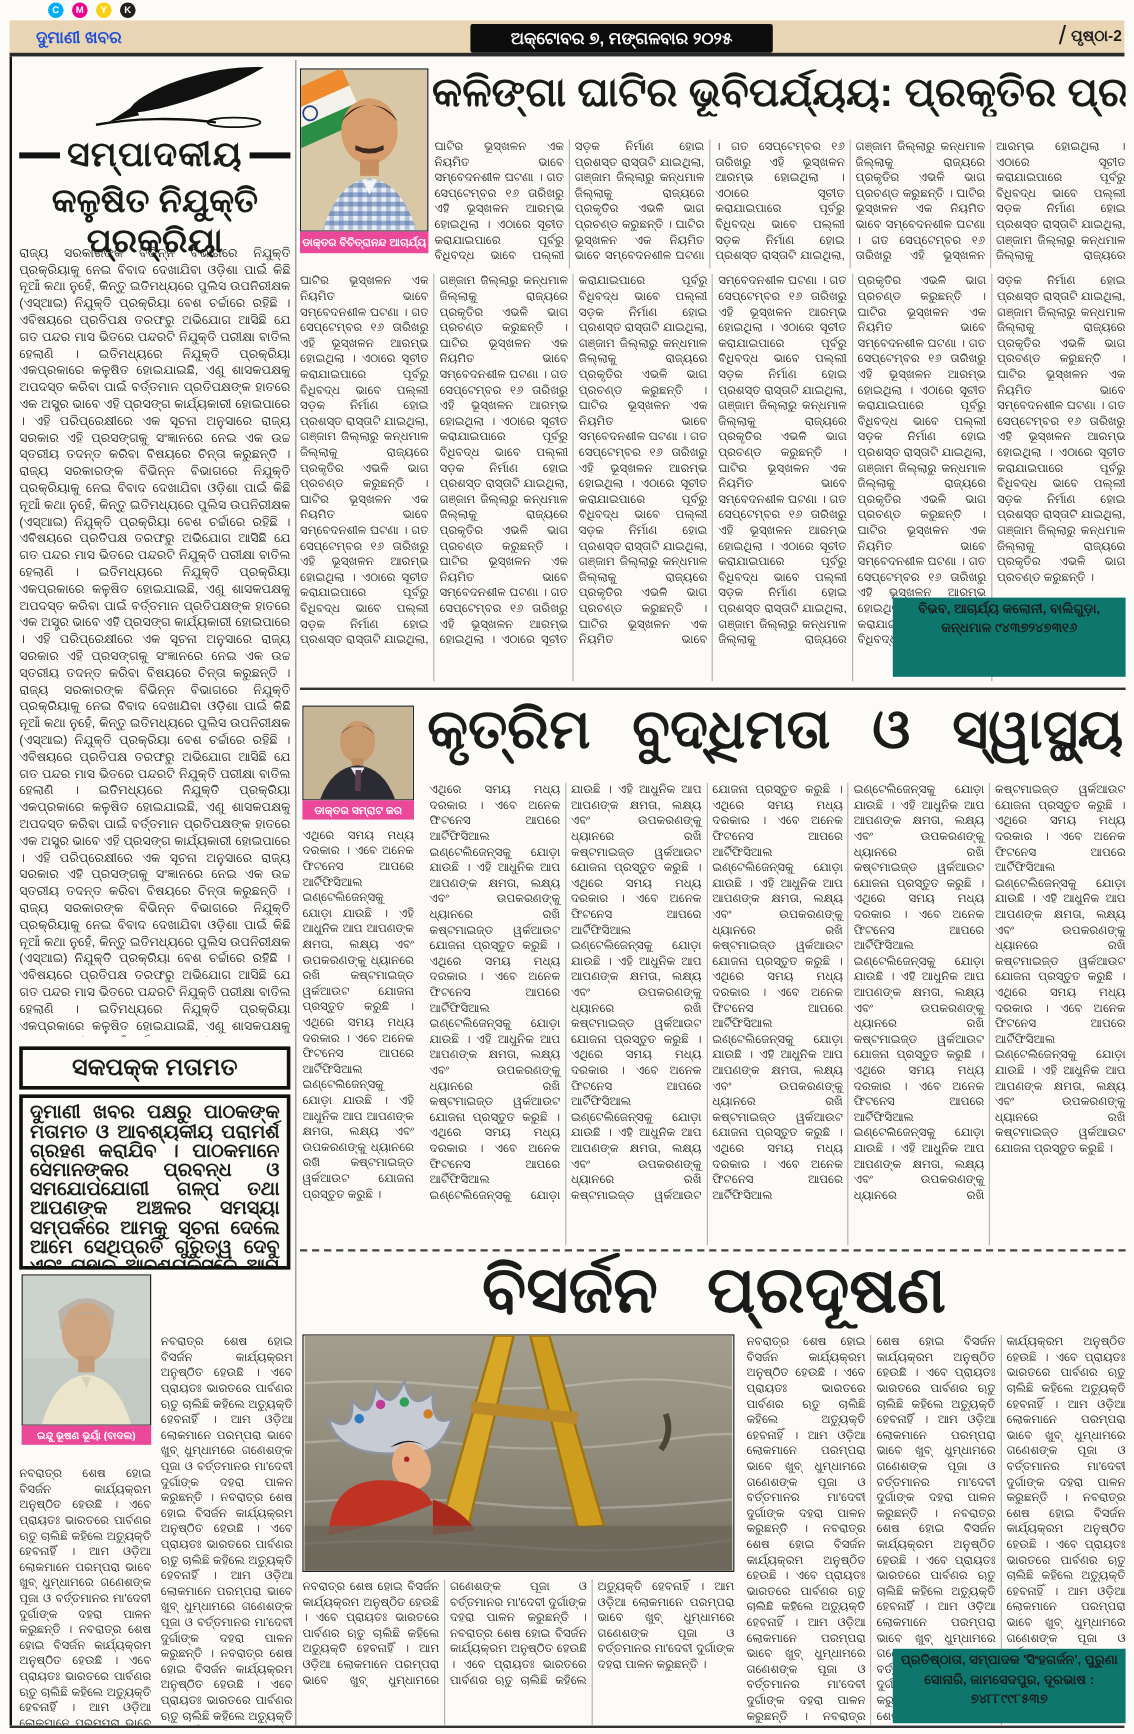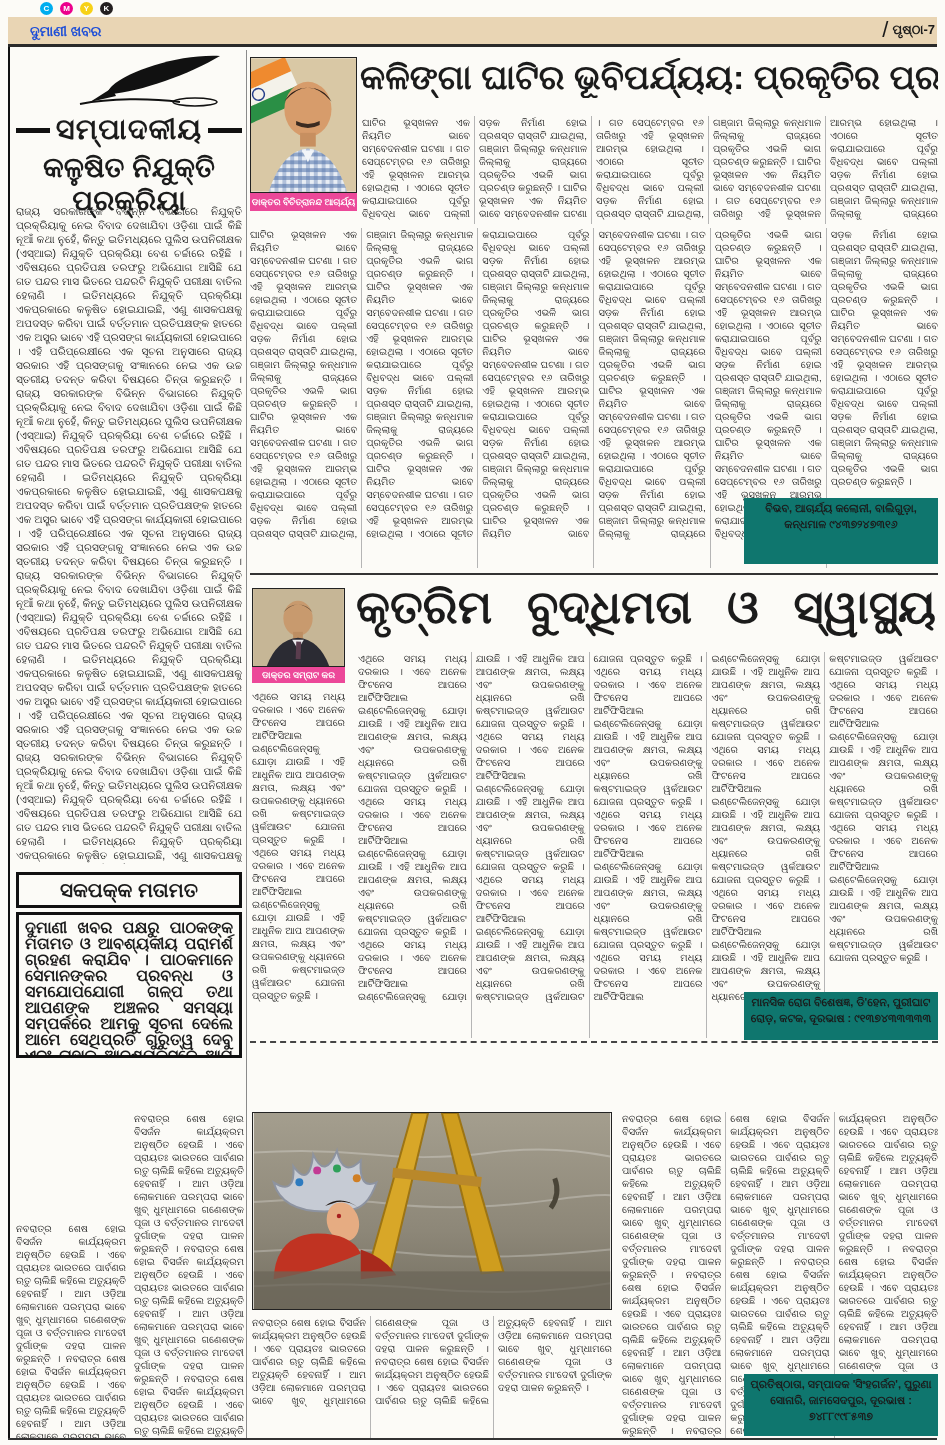--- a/index.html
+++ b/index.html
@@ -59,23 +59,24 @@
 
   <div class="abs cmyk">
     <div class="dot" style="background:#00aeef">C</div>
     <div class="dot" style="background:#ec008c">M</div>
     <div class="dot" style="background:#f7d117">Y</div>
     <div class="dot" style="background:#231f20">K</div>
   </div>
 
   <div class="abs strip"></div>
   <div class="abs masthead">ଦୁମାଣୀ ଖବର</div>
+  <div class="abs datebox">ଅକ୍ଟୋବର ୭, ମଙ୍ଗଳବାର ୨୦୨୫</div>
   <div class="abs pageno">
     <span class="slash">/</span>
-    <span>ପୃଷ୍ଠା-7</span>
+    <span>ପୃଷ୍ଠା-2</span>
   </div>
 
   <div class="abs vrule" style="left:8px;top:47px;height:1391px;"></div>
   <div class="abs hrule" style="left:8px;top:1438px;width:929px;"></div>
   <div class="abs vruleThin" style="left:246px;top:50px;height:1388px;"></div>
 
   <div class="abs quill">
     <svg width="170" height="58" viewBox="0 0 170 58">
       <path d="M160 4 C120 2 70 18 52 34 C48 38 46 42 50 42 C80 40 130 22 160 4 Z" fill="#111"></path>
       <path d="M52 36 L30 50 L56 44 Z" fill="#111"></path>
@@ -94,20 +95,33 @@
   <div class="abs opTitleBox">ସକପକ୍କ ମତାମତ</div>
   <div class="abs opBody">
     <div class="opPara">ଦୁମାଣୀ ଖବର ପକ୍ଷରୁ ପାଠକଙ୍କ ମତାମତ ଓ ଆବଶ୍ୟକୀୟ ପରାମର୍ଶ ଗ୍ରହଣ କରାଯିବ । ପାଠକମାନେ ସେମାନଙ୍କର ପ୍ରବନ୍ଧ ଓ ସମଯୋପଯୋଗୀ ଗଳ୍ପ ତଥା ଆପଣଙ୍କ ଅଞ୍ଚଳର ସମସ୍ୟା ସମ୍ପର୍କରେ ଆମକୁ ସୂଚନା ଦେଲେ ଆମେ ସେଥିପ୍ରତି ଗୁରୁତ୍ୱ ଦେବୁ ଏବଂ ତାହାକୁ ଆବଶ୍ୟକସ୍ଥଳେ ଆମ ସମ୍ବାଦପତ୍ରରେ ପ୍ରକାଶ କରିବୁ ।</div>
     <div class="contact">
       <span>Mob/ whatsapp :</span>
       <span>9090962011</span>
     </div>
 
   </div>
 
+  <div class="abs" style="left:18px;top:1062px;width:108px;">
+    <svg class="photoFrame" width="108" height="126" viewBox="0 0 108 126">
+      <rect width="108" height="126" fill="#ccd3cd"></rect>
+      <rect y="70" width="108" height="56" fill="#c3cac4"></rect>
+      <path d="M30 30 Q54 8 78 30 L76 46 Q54 34 32 46 Z" fill="#b9b3a9"></path>
+      <ellipse cx="54" cy="48" rx="21" ry="25" fill="#cda581"></ellipse>
+      <path d="M33 42 Q54 20 75 42 Q66 32 54 32 Q42 32 33 42Z" fill="#b0aaa0"></path>
+      <rect x="47" y="68" width="14" height="14" fill="#c59c79"></rect>
+      <path d="M16 126 Q28 86 54 84 Q80 86 92 126 Z" fill="#ece5cc"></path>
+      <path d="M50 86 L54 96 L58 86 Z" fill="#d8d2ba"></path>
+    </svg>
+    <div class="caption" style="width:108px;height:16px;font-size:8.5px;">ଇନ୍ଦୁ ଭୂଷଣ ଭୂୟାଁ (ବାଦଲ)</div>
+  </div>
   <div class="abs bodytext small" style="left:134px;top:1112px;width:110px;height:326px;">ନବରାତ୍ର ଶେଷ ହୋଇ ବିସର୍ଜନ କାର୍ଯ୍ୟକ୍ରମ ଅନୁଷ୍ଠିତ ହେଉଛି । ଏବେ ପ୍ରାୟତଃ ଭାରତରେ ପାର୍ବଣର ଋତୁ ଚାଲିଛି କହିଲେ ଅତ୍ୟୁକ୍ତି ହେବନାହିଁ । ଆମ ଓଡ଼ିଆ ଲୋକମାନେ ପରମ୍ପରା ଭାବେ ଖୁବ୍ ଧୁମ୍‌ଧାମରେ ଗଣେଶଙ୍କ ପୂଜା ଓ ବର୍ତ୍ତମାନର ମା'ଦେବୀ ଦୁର୍ଗାଙ୍କ ଦହରା ପାଳନ କରୁଛନ୍ତି । ନବରାତ୍ର ଶେଷ ହୋଇ ବିସର୍ଜନ କାର୍ଯ୍ୟକ୍ରମ ଅନୁଷ୍ଠିତ ହେଉଛି । ଏବେ ପ୍ରାୟତଃ ଭାରତରେ ପାର୍ବଣର ଋତୁ ଚାଲିଛି କହିଲେ ଅତ୍ୟୁକ୍ତି ହେବନାହିଁ । ଆମ ଓଡ଼ିଆ ଲୋକମାନେ ପରମ୍ପରା ଭାବେ ଖୁବ୍ ଧୁମ୍‌ଧାମରେ ଗଣେଶଙ୍କ ପୂଜା ଓ ବର୍ତ୍ତମାନର ମା'ଦେବୀ ଦୁର୍ଗାଙ୍କ ଦହରା ପାଳନ କରୁଛନ୍ତି । ନବରାତ୍ର ଶେଷ ହୋଇ ବିସର୍ଜନ କାର୍ଯ୍ୟକ୍ରମ ଅନୁଷ୍ଠିତ ହେଉଛି । ଏବେ ପ୍ରାୟତଃ ଭାରତରେ ପାର୍ବଣର ଋତୁ ଚାଲିଛି କହିଲେ ଅତ୍ୟୁକ୍ତି ହେବନାହିଁ । ଆମ ଓଡ଼ିଆ ଲୋକମାନେ ପରମ୍ପରା ଭାବେ ଖୁବ୍ ଧୁମ୍‌ଧାମରେ ଗଣେଶଙ୍କ ପୂଜା ଓ ବର୍ତ୍ତମାନର ମା'ଦେବୀ ଦୁର୍ଗାଙ୍କ ଦହରା ପାଳନ କରୁଛନ୍ତି ।</div>
   <div class="abs bodytext small" style="left:16px;top:1222px;width:110px;height:216px;">ନବରାତ୍ର ଶେଷ ହୋଇ ବିସର୍ଜନ କାର୍ଯ୍ୟକ୍ରମ ଅନୁଷ୍ଠିତ ହେଉଛି । ଏବେ ପ୍ରାୟତଃ ଭାରତରେ ପାର୍ବଣର ଋତୁ ଚାଲିଛି କହିଲେ ଅତ୍ୟୁକ୍ତି ହେବନାହିଁ । ଆମ ଓଡ଼ିଆ ଲୋକମାନେ ପରମ୍ପରା ଭାବେ ଖୁବ୍ ଧୁମ୍‌ଧାମରେ ଗଣେଶଙ୍କ ପୂଜା ଓ ବର୍ତ୍ତମାନର ମା'ଦେବୀ ଦୁର୍ଗାଙ୍କ ଦହରା ପାଳନ କରୁଛନ୍ତି । ନବରାତ୍ର ଶେଷ ହୋଇ ବିସର୍ଜନ କାର୍ଯ୍ୟକ୍ରମ ଅନୁଷ୍ଠିତ ହେଉଛି । ଏବେ ପ୍ରାୟତଃ ଭାରତରେ ପାର୍ବଣର ଋତୁ ଚାଲିଛି କହିଲେ ଅତ୍ୟୁକ୍ତି ହେବନାହିଁ । ଆମ ଓଡ଼ିଆ ଲୋକମାନେ ପରମ୍ପରା ଭାବେ ଖୁବ୍ ଧୁମ୍‌ଧାମରେ ଗଣେଶଙ୍କ ପୂଜା ଓ ବର୍ତ୍ତମାନର ମା'ଦେବୀ ଦୁର୍ଗାଙ୍କ ଦହରା ପାଳନ କରୁଛନ୍ତି ।</div>
 
   <div class="abs" style="left:250px;top:57px;width:107px;">
     <svg class="photoFrame" width="107" height="136" viewBox="0 0 107 136">
       <rect width="107" height="136" fill="#d9c8a5"></rect>
       <g transform="rotate(-24 20 40)">
         <rect x="-30" y="8" width="80" height="16" fill="#ef8a2f"></rect>
         <rect x="-30" y="24" width="80" height="16" fill="#f4f2ea"></rect>
         <circle cx="10" cy="32" r="6" fill="none" stroke="#27408b" stroke-width="1.5"></circle>
@@ -147,24 +161,24 @@
       <path d="M31 24 Q46 8 61 24 Q55 16 46 16 Q37 16 31 24Z" fill="#1d1712"></path>
       <rect x="41" y="44" width="10" height="8" fill="#bd8e62"></rect>
       <path d="M14 79 Q24 52 46 50 Q68 52 78 79 Z" fill="#2b2b33"></path>
       <path d="M40 52 L46 62 L52 52 Z" fill="#e9e9ec"></path>
       <rect x="44" y="54" width="5" height="18" fill="#5a3d4e" transform="rotate(2 46 60)"></rect>
     </svg>
     <div class="caption" style="width:93px;height:16px;font-size:9px;">ଡାକ୍ତର ସମ୍ରାଟ କର</div>
   </div>
   <div class="abs bodytext small cols5" style="left:358px;top:652px;width:580px;height:386px;">ଏଥିରେ ସମୟ ମଧ୍ୟ ଦରକାର । ଏବେ ଅନେକ ଫିଟନେସ ଆପରେ ଆର୍ଟିଫିସିଆଲ ଇଣ୍ଟେଲିଜେନ୍ସକୁ ଯୋଡ଼ା ଯାଉଛି । ଏହି ଆଧୁନିକ ଆପ ଆପଣଙ୍କ କ୍ଷମତା, ଲକ୍ଷ୍ୟ ଏବଂ ଉପକରଣଙ୍କୁ ଧ୍ୟାନରେ ରଖି କଷ୍ଟମାଇଜ୍ଡ ୱର୍କଆଉଟ ଯୋଜନା ପ୍ରସ୍ତୁତ କରୁଛି । ଏଥିରେ ସମୟ ମଧ୍ୟ ଦରକାର । ଏବେ ଅନେକ ଫିଟନେସ ଆପରେ ଆର୍ଟିଫିସିଆଲ ଇଣ୍ଟେଲିଜେନ୍ସକୁ ଯୋଡ଼ା ଯାଉଛି । ଏହି ଆଧୁନିକ ଆପ ଆପଣଙ୍କ କ୍ଷମତା, ଲକ୍ଷ୍ୟ ଏବଂ ଉପକରଣଙ୍କୁ ଧ୍ୟାନରେ ରଖି କଷ୍ଟମାଇଜ୍ଡ ୱର୍କଆଉଟ ଯୋଜନା ପ୍ରସ୍ତୁତ କରୁଛି । ଏଥିରେ ସମୟ ମଧ୍ୟ ଦରକାର । ଏବେ ଅନେକ ଫିଟନେସ ଆପରେ ଆର୍ଟିଫିସିଆଲ ଇଣ୍ଟେଲିଜେନ୍ସକୁ ଯୋଡ଼ା ଯାଉଛି । ଏହି ଆଧୁନିକ ଆପ ଆପଣଙ୍କ କ୍ଷମତା, ଲକ୍ଷ୍ୟ ଏବଂ ଉପକରଣଙ୍କୁ ଧ୍ୟାନରେ ରଖି କଷ୍ଟମାଇଜ୍ଡ ୱର୍କଆଉଟ ଯୋଜନା ପ୍ରସ୍ତୁତ କରୁଛି । ଏଥିରେ ସମୟ ମଧ୍ୟ ଦରକାର । ଏବେ ଅନେକ ଫିଟନେସ ଆପରେ ଆର୍ଟିଫିସିଆଲ ଇଣ୍ଟେଲିଜେନ୍ସକୁ ଯୋଡ଼ା ଯାଉଛି । ଏହି ଆଧୁନିକ ଆପ ଆପଣଙ୍କ କ୍ଷମତା, ଲକ୍ଷ୍ୟ ଏବଂ ଉପକରଣଙ୍କୁ ଧ୍ୟାନରେ ରଖି କଷ୍ଟମାଇଜ୍ଡ ୱର୍କଆଉଟ ଯୋଜନା ପ୍ରସ୍ତୁତ କରୁଛି । ଏଥିରେ ସମୟ ମଧ୍ୟ ଦରକାର । ଏବେ ଅନେକ ଫିଟନେସ ଆପରେ ଆର୍ଟିଫିସିଆଲ ଇଣ୍ଟେଲିଜେନ୍ସକୁ ଯୋଡ଼ା ଯାଉଛି । ଏହି ଆଧୁନିକ ଆପ ଆପଣଙ୍କ କ୍ଷମତା, ଲକ୍ଷ୍ୟ ଏବଂ ଉପକରଣଙ୍କୁ ଧ୍ୟାନରେ ରଖି କଷ୍ଟମାଇଜ୍ଡ ୱର୍କଆଉଟ ଯୋଜନା ପ୍ରସ୍ତୁତ କରୁଛି । ଏଥିରେ ସମୟ ମଧ୍ୟ ଦରକାର । ଏବେ ଅନେକ ଫିଟନେସ ଆପରେ ଆର୍ଟିଫିସିଆଲ ଇଣ୍ଟେଲିଜେନ୍ସକୁ ଯୋଡ଼ା ଯାଉଛି । ଏହି ଆଧୁନିକ ଆପ ଆପଣଙ୍କ କ୍ଷମତା, ଲକ୍ଷ୍ୟ ଏବଂ ଉପକରଣଙ୍କୁ ଧ୍ୟାନରେ ରଖି କଷ୍ଟମାଇଜ୍ଡ ୱର୍କଆଉଟ ଯୋଜନା ପ୍ରସ୍ତୁତ କରୁଛି । ଏଥିରେ ସମୟ ମଧ୍ୟ ଦରକାର । ଏବେ ଅନେକ ଫିଟନେସ ଆପରେ ଆର୍ଟିଫିସିଆଲ ଇଣ୍ଟେଲିଜେନ୍ସକୁ ଯୋଡ଼ା ଯାଉଛି । ଏହି ଆଧୁନିକ ଆପ ଆପଣଙ୍କ କ୍ଷମତା, ଲକ୍ଷ୍ୟ ଏବଂ ଉପକରଣଙ୍କୁ ଧ୍ୟାନରେ ରଖି କଷ୍ଟମାଇଜ୍ଡ ୱର୍କଆଉଟ ଯୋଜନା ପ୍ରସ୍ତୁତ କରୁଛି । ଏଥିରେ ସମୟ ମଧ୍ୟ ଦରକାର । ଏବେ ଅନେକ ଫିଟନେସ ଆପରେ ଆର୍ଟିଫିସିଆଲ ଇଣ୍ଟେଲିଜେନ୍ସକୁ ଯୋଡ଼ା ଯାଉଛି । ଏହି ଆଧୁନିକ ଆପ ଆପଣଙ୍କ କ୍ଷମତା, ଲକ୍ଷ୍ୟ ଏବଂ ଉପକରଣଙ୍କୁ ଧ୍ୟାନରେ ରଖି କଷ୍ଟମାଇଜ୍ଡ ୱର୍କଆଉଟ ଯୋଜନା ପ୍ରସ୍ତୁତ କରୁଛି । ଏଥିରେ ସମୟ ମଧ୍ୟ ଦରକାର । ଏବେ ଅନେକ ଫିଟନେସ ଆପରେ ଆର୍ଟିଫିସିଆଲ ଇଣ୍ଟେଲିଜେନ୍ସକୁ ଯୋଡ଼ା ଯାଉଛି । ଏହି ଆଧୁନିକ ଆପ ଆପଣଙ୍କ କ୍ଷମତା, ଲକ୍ଷ୍ୟ ଏବଂ ଉପକରଣଙ୍କୁ ଧ୍ୟାନରେ ରଖି କଷ୍ଟମାଇଜ୍ଡ ୱର୍କଆଉଟ ଯୋଜନା ପ୍ରସ୍ତୁତ କରୁଛି । ଏଥିରେ ସମୟ ମଧ୍ୟ ଦରକାର । ଏବେ ଅନେକ ଫିଟନେସ ଆପରେ ଆର୍ଟିଫିସିଆଲ ଇଣ୍ଟେଲିଜେନ୍ସକୁ ଯୋଡ଼ା ଯାଉଛି । ଏହି ଆଧୁନିକ ଆପ ଆପଣଙ୍କ କ୍ଷମତା, ଲକ୍ଷ୍ୟ ଏବଂ ଉପକରଣଙ୍କୁ ଧ୍ୟାନରେ ରଖି କଷ୍ଟମାଇଜ୍ଡ ୱର୍କଆଉଟ ଯୋଜନା ପ୍ରସ୍ତୁତ କରୁଛି । ଏଥିରେ ସମୟ ମଧ୍ୟ ଦରକାର । ଏବେ ଅନେକ ଫିଟନେସ ଆପରେ ଆର୍ଟିଫିସିଆଲ ଇଣ୍ଟେଲିଜେନ୍ସକୁ ଯୋଡ଼ା ଯାଉଛି । ଏହି ଆଧୁନିକ ଆପ ଆପଣଙ୍କ କ୍ଷମତା, ଲକ୍ଷ୍ୟ ଏବଂ ଉପକରଣଙ୍କୁ ଧ୍ୟାନରେ ରଖି କଷ୍ଟମାଇଜ୍ଡ ୱର୍କଆଉଟ ଯୋଜନା ପ୍ରସ୍ତୁତ କରୁଛି । ଏଥିରେ ସମୟ ମଧ୍ୟ ଦରକାର । ଏବେ ଅନେକ ଫିଟନେସ ଆପରେ ଆର୍ଟିଫିସିଆଲ ଇଣ୍ଟେଲିଜେନ୍ସକୁ ଯୋଡ଼ା ଯାଉଛି । ଏହି ଆଧୁନିକ ଆପ ଆପଣଙ୍କ କ୍ଷମତା, ଲକ୍ଷ୍ୟ ଏବଂ ଉପକରଣଙ୍କୁ ଧ୍ୟାନରେ ରଖି କଷ୍ଟମାଇଜ୍ଡ ୱର୍କଆଉଟ ଯୋଜନା ପ୍ରସ୍ତୁତ କରୁଛି ।</div>
   <div class="abs bodytext small" style="left:252px;top:690px;width:93px;height:348px;">ଏଥିରେ ସମୟ ମଧ୍ୟ ଦରକାର । ଏବେ ଅନେକ ଫିଟନେସ ଆପରେ ଆର୍ଟିଫିସିଆଲ ଇଣ୍ଟେଲିଜେନ୍ସକୁ ଯୋଡ଼ା ଯାଉଛି । ଏହି ଆଧୁନିକ ଆପ ଆପଣଙ୍କ କ୍ଷମତା, ଲକ୍ଷ୍ୟ ଏବଂ ଉପକରଣଙ୍କୁ ଧ୍ୟାନରେ ରଖି କଷ୍ଟମାଇଜ୍ଡ ୱର୍କଆଉଟ ଯୋଜନା ପ୍ରସ୍ତୁତ କରୁଛି । ଏଥିରେ ସମୟ ମଧ୍ୟ ଦରକାର । ଏବେ ଅନେକ ଫିଟନେସ ଆପରେ ଆର୍ଟିଫିସିଆଲ ଇଣ୍ଟେଲିଜେନ୍ସକୁ ଯୋଡ଼ା ଯାଉଛି । ଏହି ଆଧୁନିକ ଆପ ଆପଣଙ୍କ କ୍ଷମତା, ଲକ୍ଷ୍ୟ ଏବଂ ଉପକରଣଙ୍କୁ ଧ୍ୟାନରେ ରଖି କଷ୍ଟମାଇଜ୍ଡ ୱର୍କଆଉଟ ଯୋଜନା ପ୍ରସ୍ତୁତ କରୁଛି ।</div>
-  <div class="abs sig" style="left:744px;top:992px;width:194px;height:48px;">ମାନସିକ ରୋଗ ବିଶେଷଜ୍ଞ, ଡି'ହେନ, ପୁରୀଘାଟ ରୋଡ଼, କଟକ, ଦୂରଭାଷ : ୯୧୩୭୪୩୩୩୩୩</div>
 
   <div class="abs dashed" style="left:250px;top:1041px;width:688px;"></div>
 
+  <div class="abs h3">ବିସର୍ଜନ ପ୍ରଦୂଷଣ</div>
 
   <div class="abs" style="left:252px;top:1112px;">
     <svg class="photoFrame" width="360" height="198" viewBox="0 0 360 198">
       <defs>
         <linearGradient id="water" x1="0" y1="0" x2="0" y2="1">
           <stop offset="0" stop-color="#a49e8e"></stop>
           <stop offset="0.6" stop-color="#8d8778"></stop>
           <stop offset="1" stop-color="#746f61"></stop>
         </linearGradient>
       </defs>

